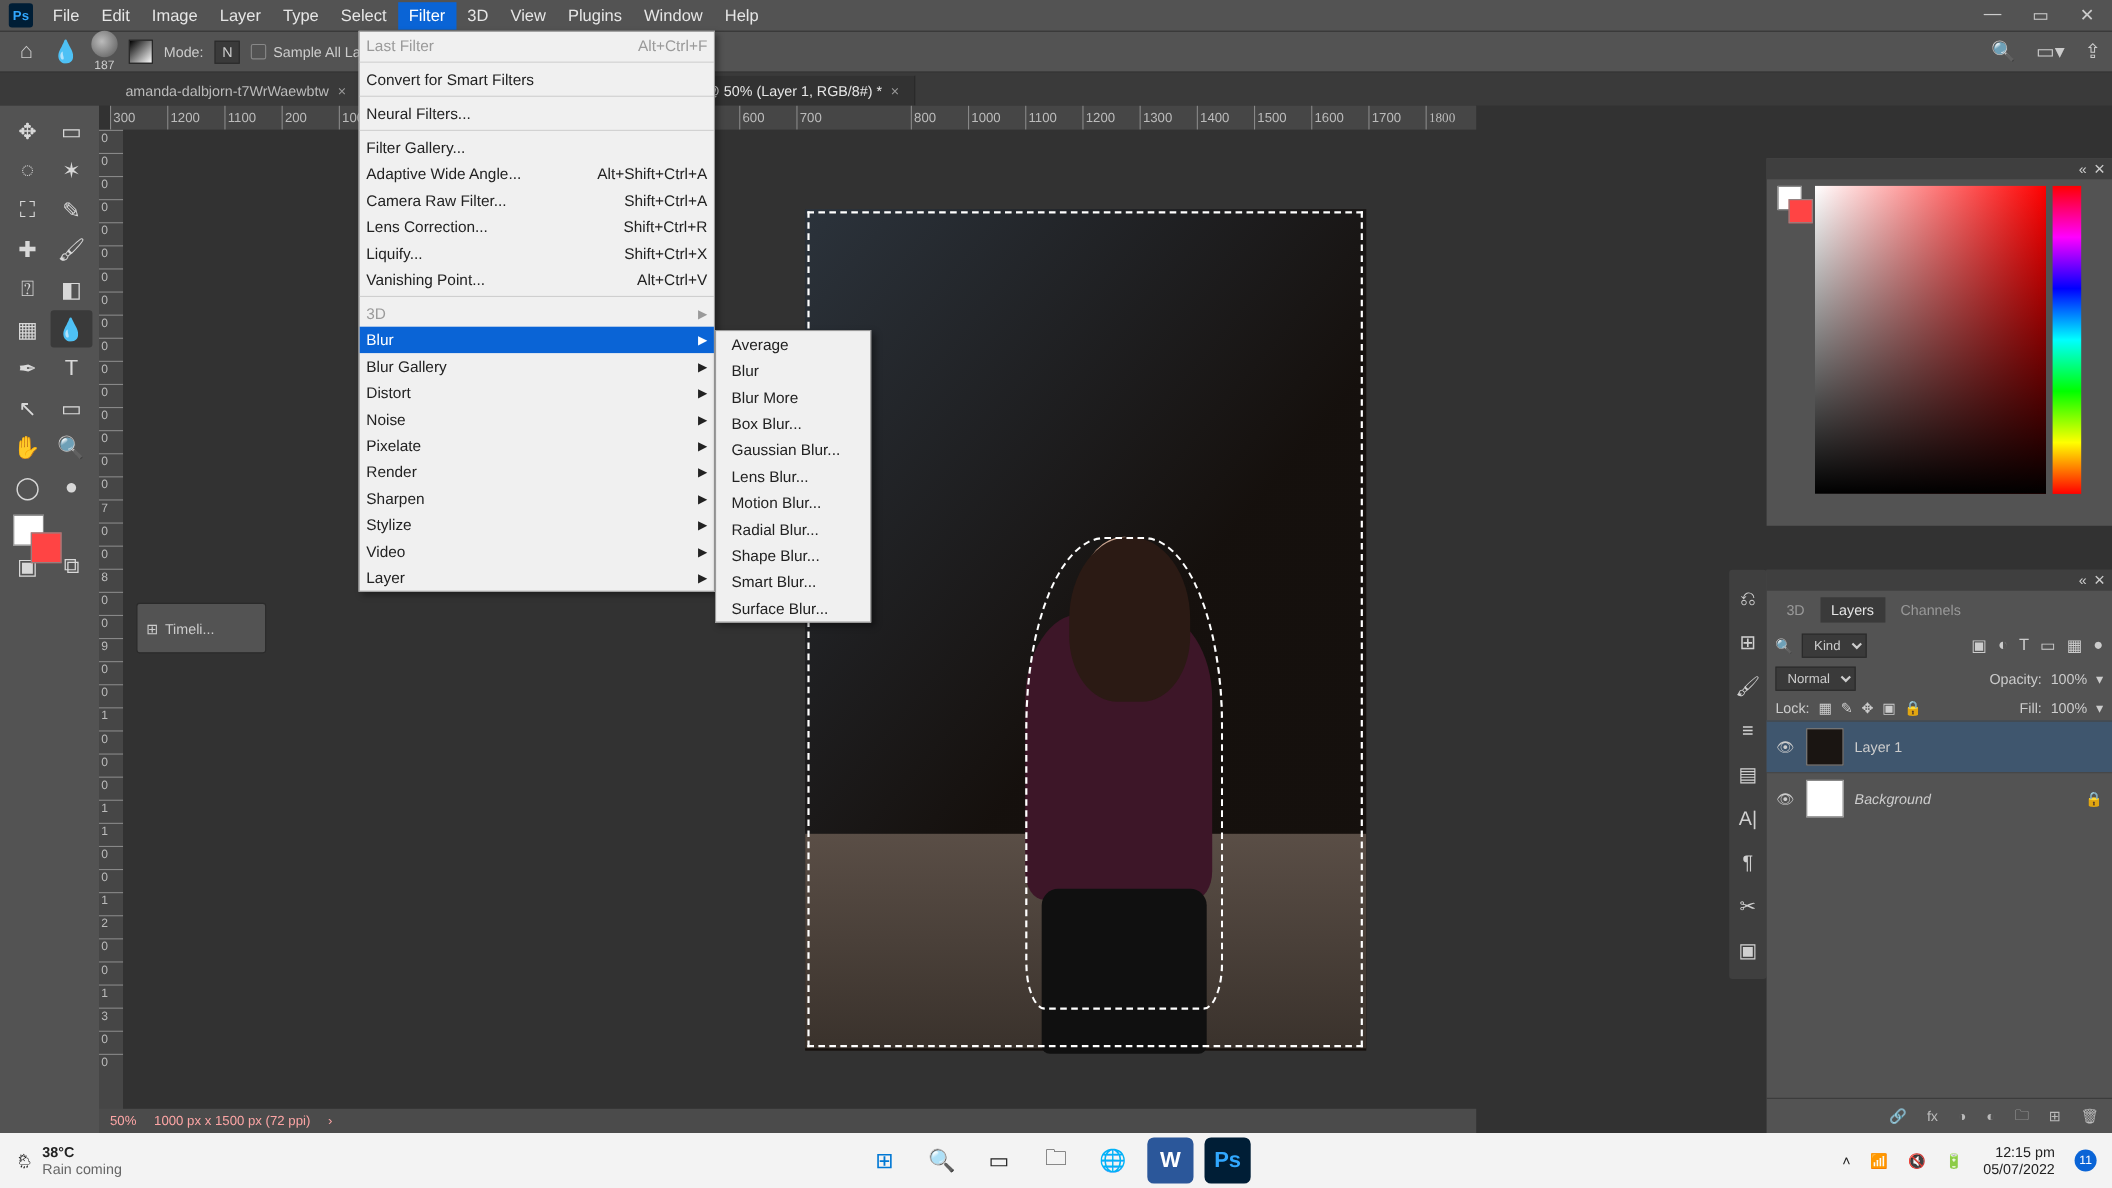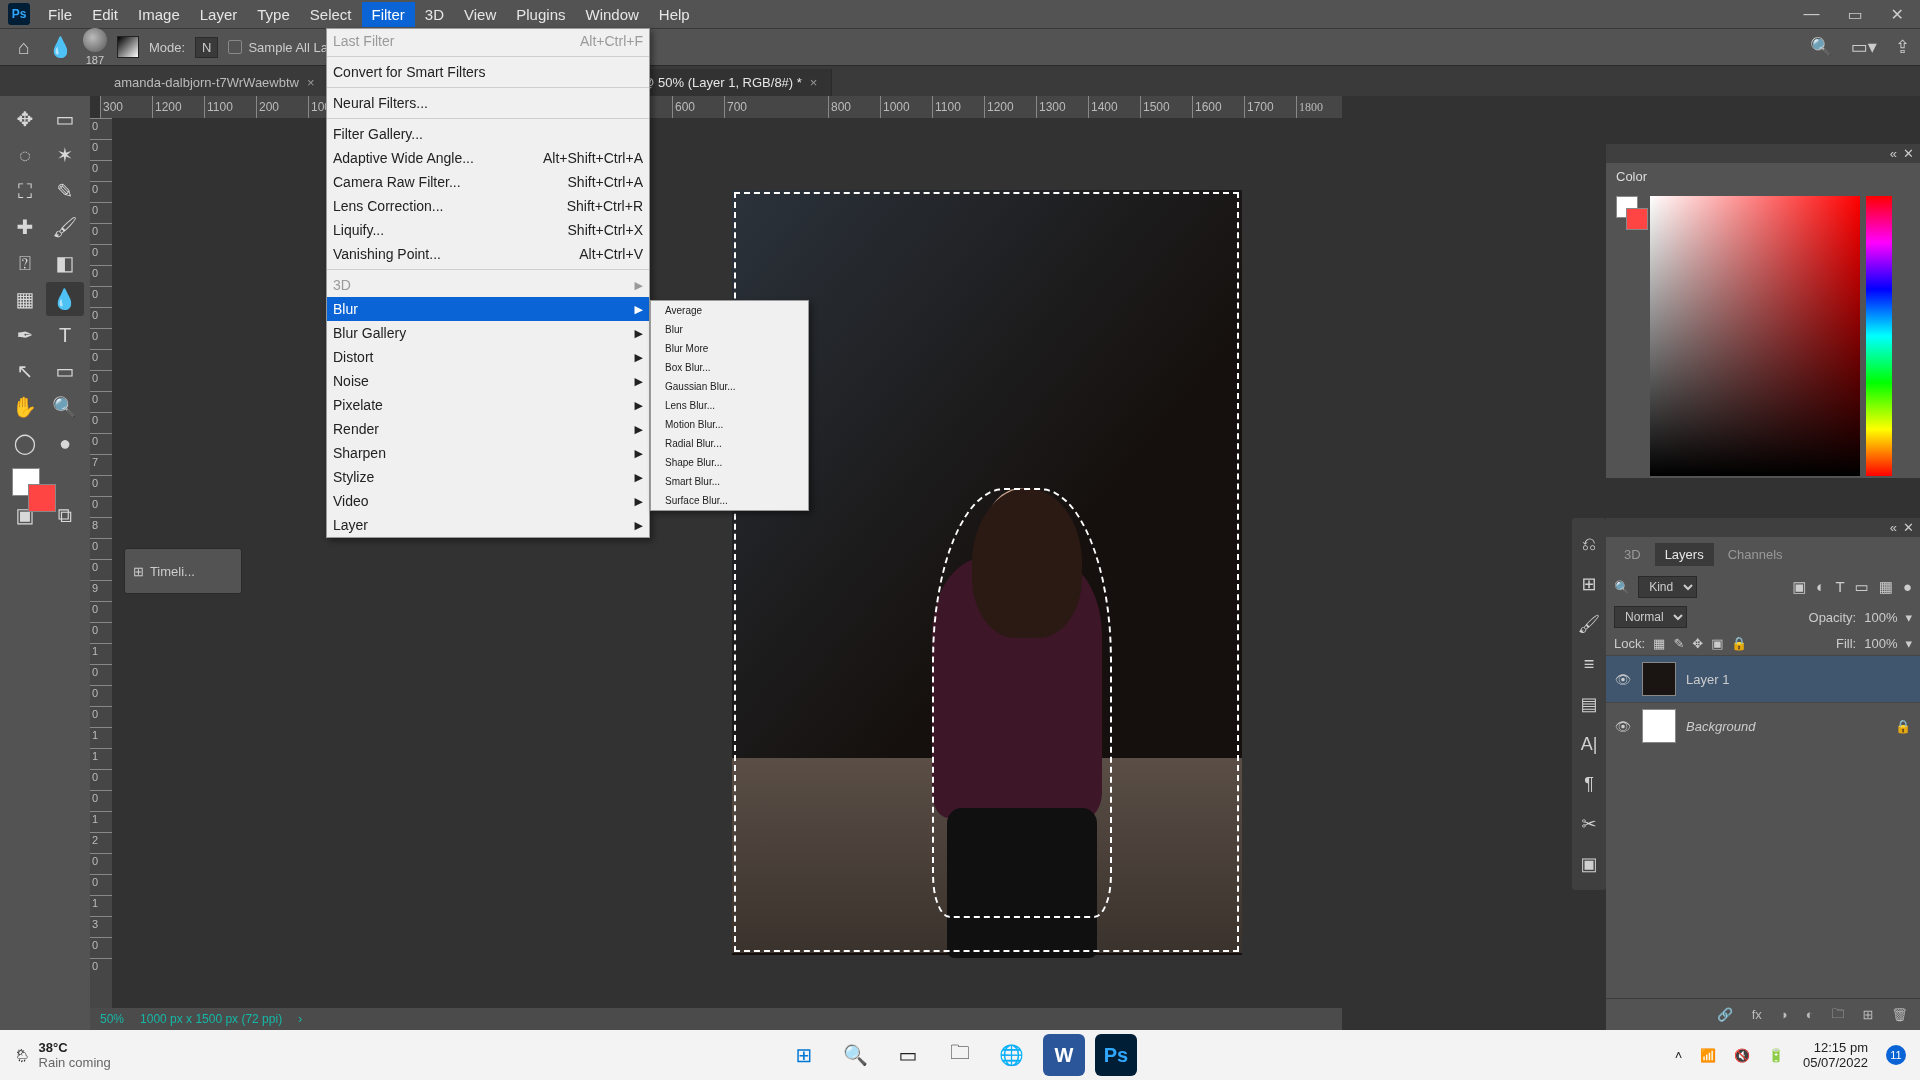--- a/index.html
+++ b/index.html
@@ -51,21 +51,21 @@
 .canvas .figure .body{width:170px;height:260px;background:#3d1628;border-radius:30% 30% 10% 10%;margin-top:-10px}
 .canvas .figure .legs{width:150px;height:150px;background:#101010;margin:-10px auto 0;border-radius:10% 10% 5% 5%}
 
 .menu1{position:absolute;left:326px;top:28px;width:324px;background:#f0f0f0;border:1px solid #9a9a9a;box-shadow:3px 3px 6px rgba(0,0,0,.4);font-size:14px;color:#222}
 .menu1 .row{display:flex;justify-content:space-between;align-items:center;padding:4px 6px;position:relative}
 .menu1 .row.disabled{color:#9a9a9a}
 .menu1 .row.hi{background:#0a64d6;color:#fff}
 .menu1 .row .arr{position:absolute;right:6px;font-size:11px}
 .menu1 hr{border:none;border-top:1px solid #cfcfcf;margin:3px 0}
 
-.menu2{position:absolute;left:650px;top:300px;width:159px;background:#f0f0f0;border:1px solid #9a9a9a;box-shadow:3px 3px 6px rgba(0,0,0,.4);font-size:10px;color:#222}
+.menu2{position:absolute;left:650px;top:300px;width:142px;background:#f0f0f0;border:1px solid #9a9a9a;box-shadow:3px 3px 6px rgba(0,0,0,.4);font-size:14px;color:#222}
 .menu2 .row{padding:4px 14px}
 
 .ministrip{position:absolute;right:314px;top:518px;width:34px;background:#3f3f3f;padding:6px 0;border-radius:3px}
 .ministrip .b{width:34px;height:40px;display:flex;align-items:center;justify-content:center;color:#d0d0d0;font-size:18px}
 
 .colorpanel{position:absolute;right:0;top:144px;width:314px;height:334px;background:#535353}
 .colorpanel .title{color:#ddd;font-size:13px;padding:6px 10px}
 .colorpanel .body{display:flex;padding:6px 10px;gap:6px}
 .colorpanel .sw{position:relative;width:28px}
 .colorpanel .sw .a{width:22px;height:22px;background:#fff;border:1px solid #888}
@@ -81,21 +81,21 @@
 .layerspanel select{background:#3a3a3a;border:1px solid #2a2a2a;color:#ccc;padding:2px 6px;font-size:12px}
 .layerspanel .icons{display:flex;gap:10px;font-size:15px;margin-left:auto}
 .layerspanel .layer{display:flex;align-items:center;gap:10px;padding:6px 8px;border-top:1px solid #454545}
 .layerspanel .layer.sel{background:#3f566e}
 .layerspanel .eye{width:18px;text-align:center}
 .layerspanel .thumb{width:34px;height:34px;background:#1a1512;border:1px solid #888}
 .layerspanel .thumb.white{background:#fff}
 .layerspanel .name{flex:1}
 .layerspanel .lock{color:#aaa}
 .layerspanel .foot{position:absolute;bottom:0;left:0;right:0;height:32px;display:flex;align-items:center;justify-content:flex-end;gap:18px;padding:0 12px;color:#bbb;border-top:1px solid #3a3a3a}
-.statusbar{position:absolute;left:90px;bottom:50px;right:578px;height:22px;background:#4b4b4b;color:#14b8a6;font-size:12px;display:flex;align-items:center;gap:16px;padding:0 10px}
+.statusbar{position:absolute;left:90px;bottom:50px;right:578px;height:22px;background:#4b4b4b;color:#fca5a5;font-size:12px;display:flex;align-items:center;gap:16px;padding:0 10px}
 
 .taskbar{position:absolute;left:0;right:0;bottom:0;height:50px;background:#f3f3f3;display:flex;align-items:center;color:#222;font-size:13px}
 .taskbar .weather{display:flex;align-items:center;gap:8px;padding:0 14px}
 .taskbar .tasks{position:absolute;left:50%;transform:translateX(-50%);display:flex;gap:10px}
 .taskbar .tasks .ti{width:42px;height:42px;border-radius:6px;display:flex;align-items:center;justify-content:center;font-size:20px}
 .taskbar .tray{margin-left:auto;display:flex;align-items:center;gap:18px;padding:0 14px}
 .taskbar .clock{text-align:right;line-height:15px}
 .taskbar .circle{width:20px;height:20px;border-radius:50%;background:#0a64d6;color:#fff;font-size:11px;display:flex;align-items:center;justify-content:center}
 
 .timeline{position:absolute;left:124px;top:548px;width:118px;height:46px;background:#535353;border:1px solid #2a2a2a;display:flex;align-items:center;gap:6px;padding:0 8px;color:#ccc;font-size:13px;border-radius:3px}
@@ -378,21 +378,20 @@
     <div class="row">Shape Blur...</div>
     <div class="row">Smart Blur...</div>
     <div class="row">Surface Blur...</div>
   </div>
 
 <div class="colorpanel">
   <div class="panel-close">
       <span>«</span>
       <span>✕</span>
     </div>
-  <div class="title">Color</div>
   <div class="body">
     <div class="sw">
         <div class="a"></div>
         <div class="b"></div>
       </div>
     <div class="field"></div>
     <div class="hue"></div>
   </div>
 </div>
 

